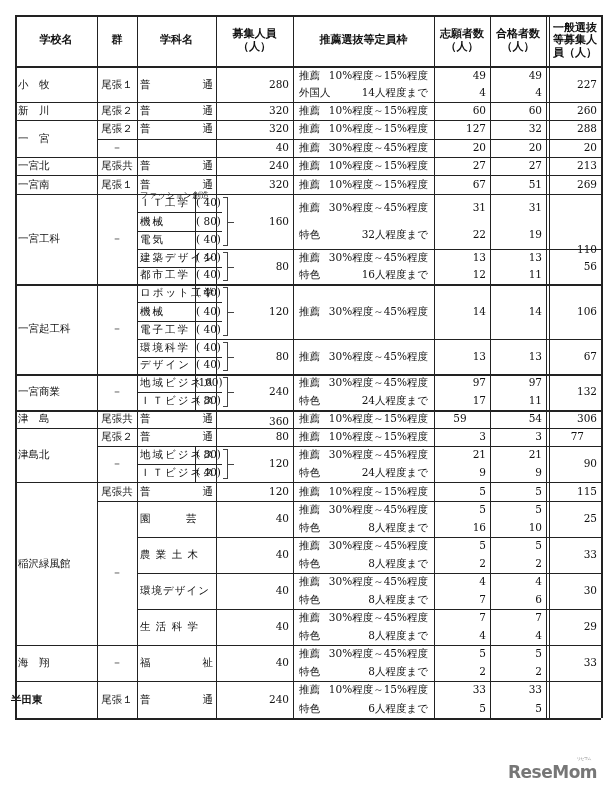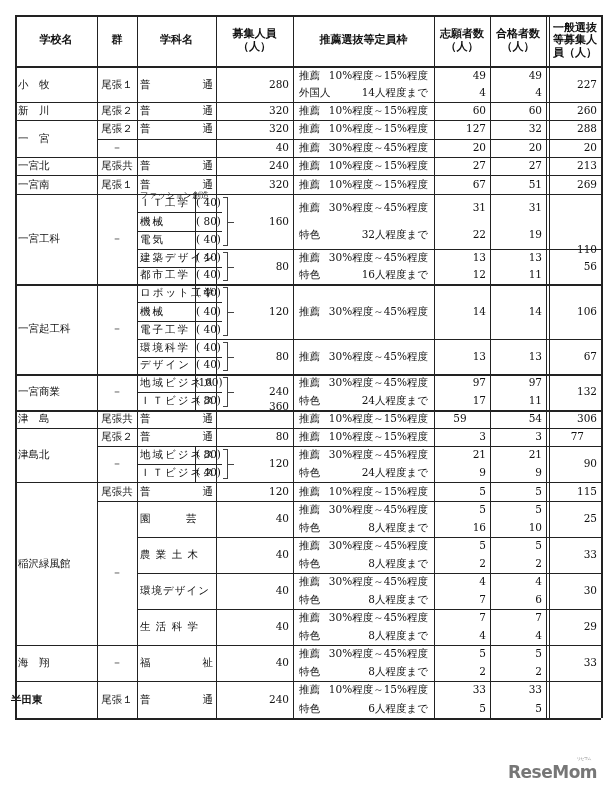--- a/index.html
+++ b/index.html
@@ -346,21 +346,21 @@
     <div class="cell r" style="left: 549px; width: 52px; top: 374px; height: 36px;">132</div>
     <div class="cell l" style="left: 15px; width: 82px; top: 374px; height: 36px;">一宮商業</div>
     <div class="cell c" style="left: 97px; width: 40px; top: 374px; height: 36px;">－</div>
     <div class="line-h thick" style="left: 15px; top: 410px; width: 586px;"></div>
     <div class="cell l" style="left: 15px; width: 82px; top: 410px; height: 18px;">津　島</div>
     <div class="cell c" style="left: 97px; width: 40px; top: 410px; height: 18px;">尾張共</div>
     <div class="cell dept" style="left: 137px; width: 79px; top: 410px; height: 18px;">
       <span>普</span>
       <span>通</span>
     </div>
-    <div class="cell r" style="left: 216px; width: 77px; top: 398px; height: 18px; padding-left: 8px;">360</div>
+    <div class="cell r" style="left: 216px; width: 77px; top: 413px; height: 18px; padding-left: 8px;">360</div>
     <div class="cell quota" style="left: 293px; width: 141px; top: 410px; height: 18px; flex-direction: column; align-items: stretch; justify-content: center;">
       <div style="display: flex; justify-content: space-between;">
         <span class="k">推薦</span>
         <span class="v">10%程度～15%程度</span>
       </div>
     </div>
     <div class="cell r" style="left: 434px; width: 56px; top: 410px; height: 18px; flex-direction: column; align-items: center; justify-content: center;">
       <span>59</span>
     </div>
     <div class="cell r" style="left: 490px; width: 56px; top: 410px; height: 18px; flex-direction: column; align-items: flex-end; justify-content: center;">

